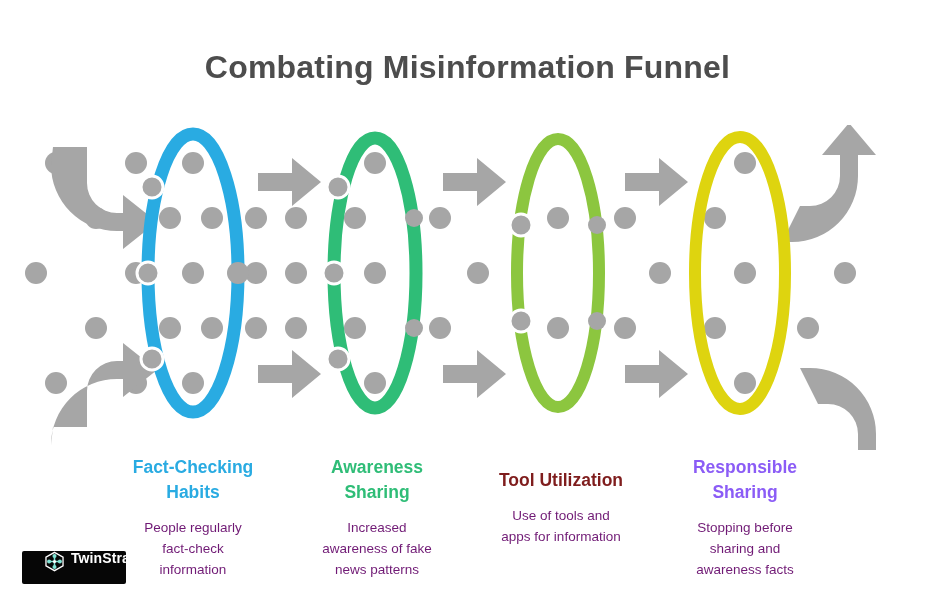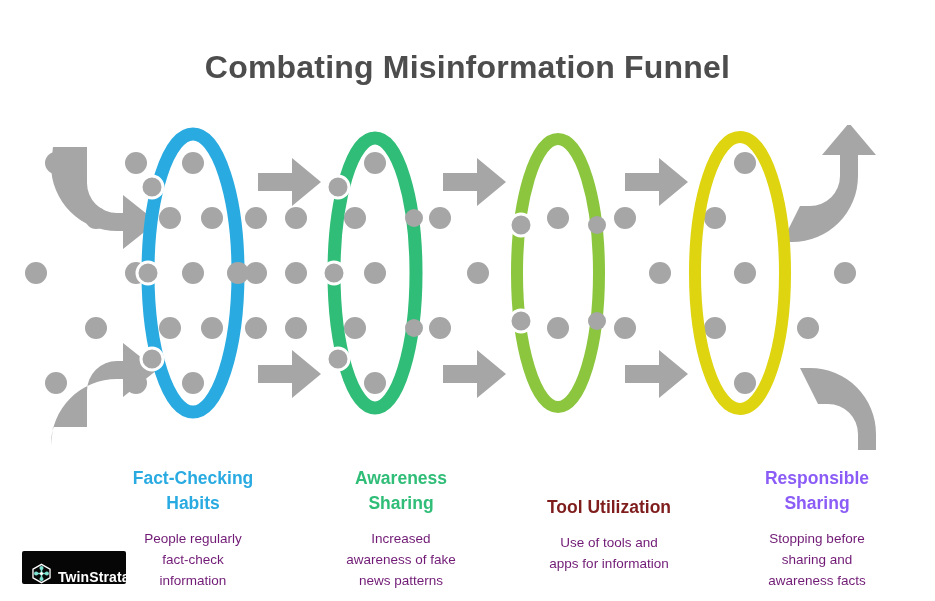--- a/index.html
+++ b/index.html
@@ -47,22 +47,21 @@
   }
   
   #captions {
     position: absolute;
     top: 455px;
     left: 0;
     width: 935px;
     height: 146px;
     display: flex;
     flex-direction: row;
-    align-items: center;
-    gap: 24px;
+    align-items: flex-start;
   }
   .caption-col {
     flex: 0 0 180px;
     text-align: center;
     padding: 0 2px;
   }
   .caption-col.c0 { margin-left: 101px; }
   .caption-col.c1 { margin-left: 0px; }
   .caption-col.c2 { margin-left: 0px; }
   .caption-col.c3 { margin-left: 0px; }
@@ -84,22 +83,22 @@
   
   #watermark {
     position: absolute;
     left: 22px;
     top: 551px;
     width: 104px;
     height: 33px;
     background: #060606;
     border-radius: 2px;
     display: flex;
-    align-items: flex-end;
-    padding-left: 9px;
+    align-items: flex-start;
+    padding-left: 22px;
     box-sizing: border-box;
   }
   #watermark .logo-mark {
     width: 21px;
     height: 21px;
     flex: 0 0 21px;
     display: block;
   }
   #watermark .logo-text {
     color: #ffffff;

